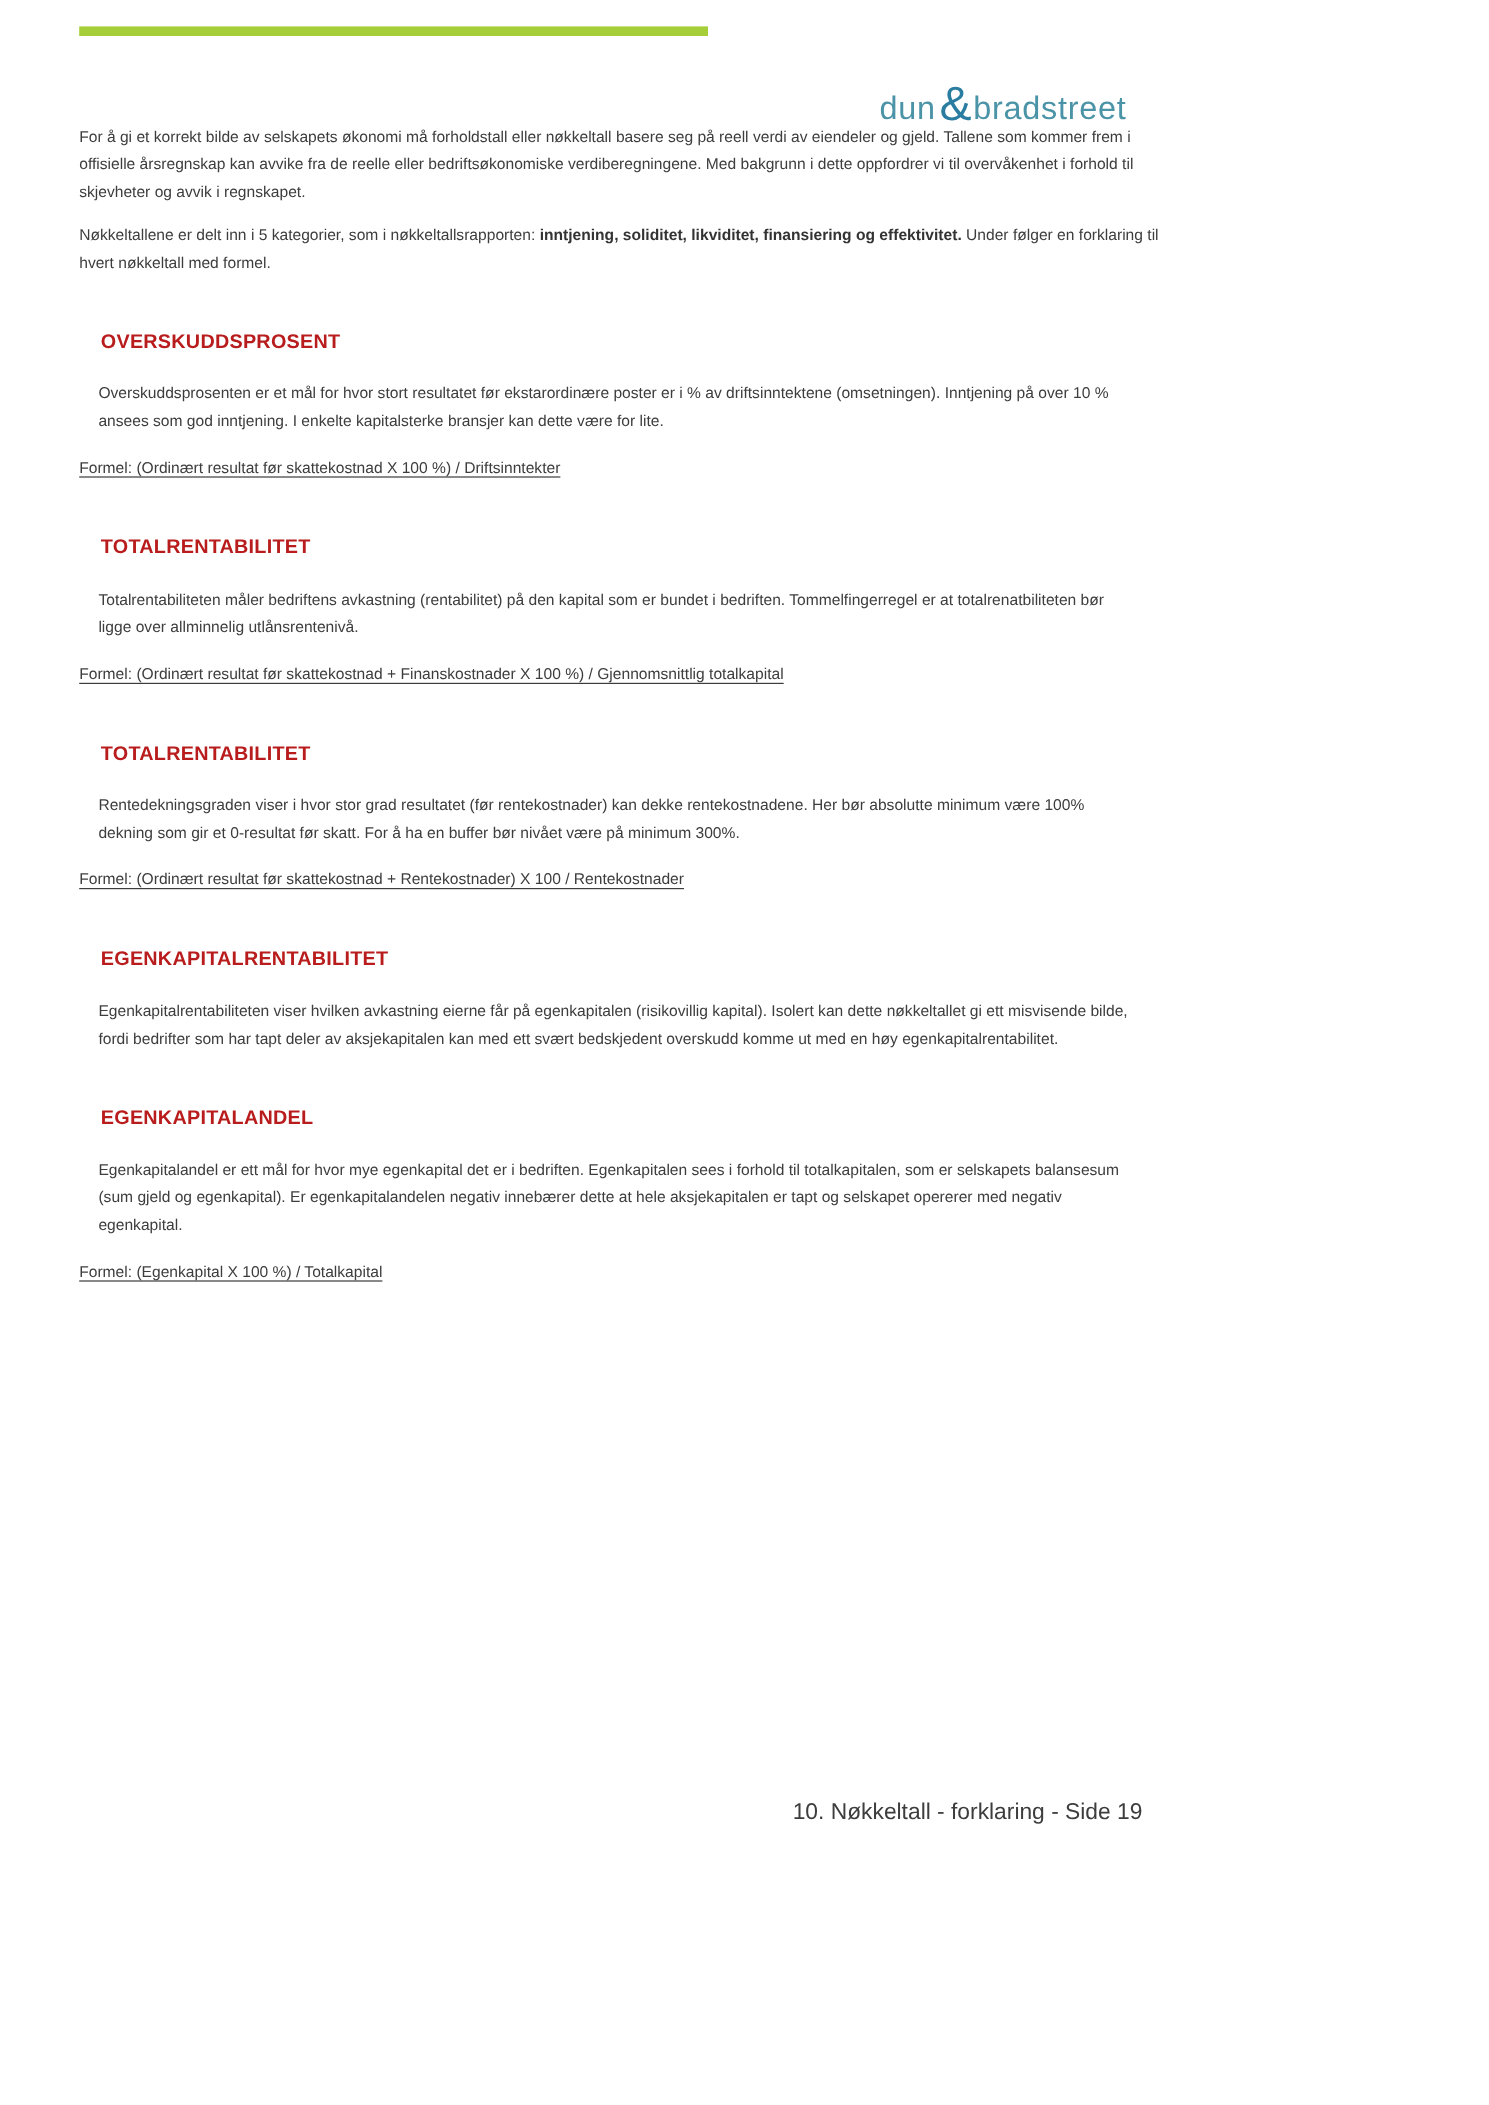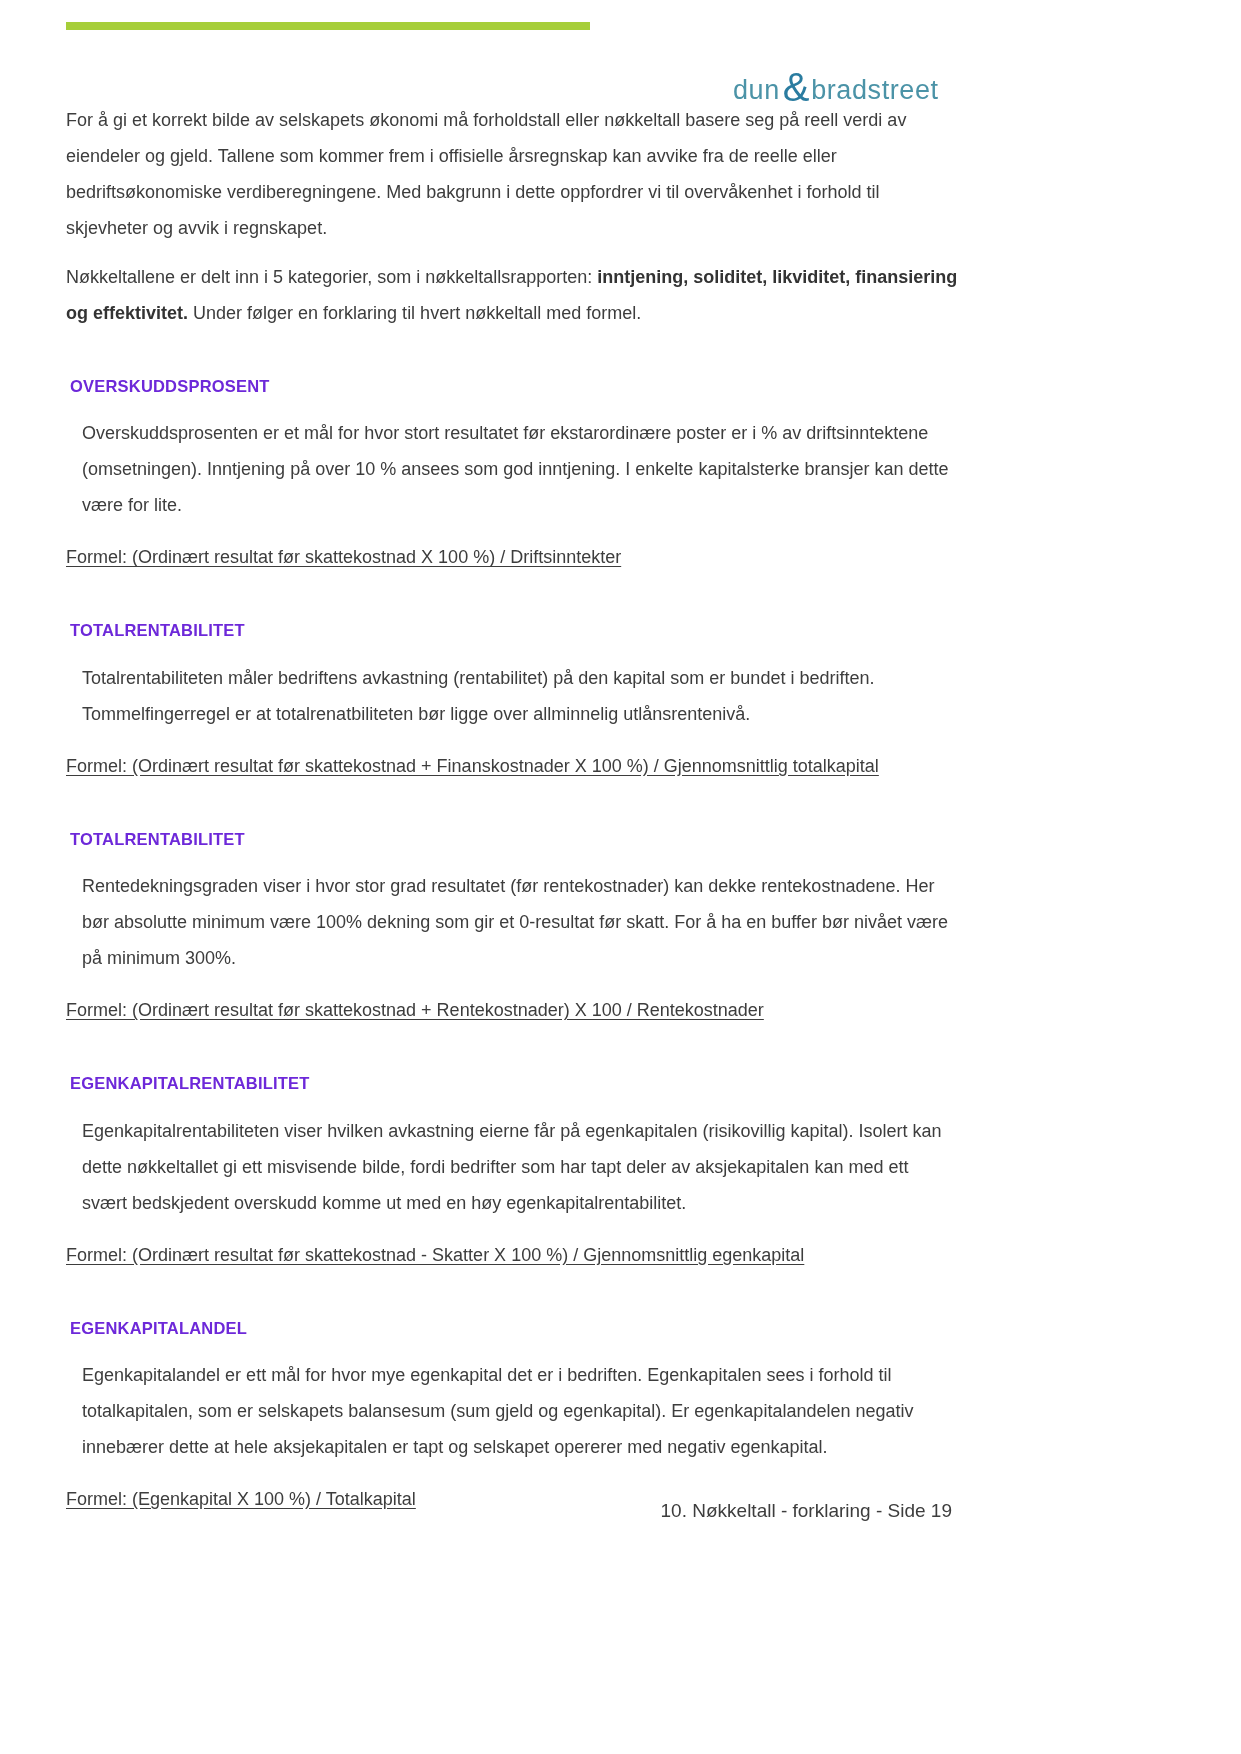--- a/index.html
+++ b/index.html
@@ -50,34 +50,34 @@
     letter-spacing: -0.5px;
     color: #1d1d1d;
   }
   .title-rule {
     width: 524px;
     height: 8px;
     background: #a6ce39;
     margin-top: 22px;
   }
   .body-text {
-    font-size: 18px;
-    line-height: 36px;
+    font-size: 13px;
+    line-height: 23px;
     color: #3d3d3d;
   }
   .intro-p1 { margin: 72px 0 0 0; }
   .intro-p2 { margin: 13px 0 0 0; }
   .intro-p2 b { color: #333333; }
   .section { margin-top: 43px; }
   .section-heading {
-    margin: 4px;
+    margin: 18px;
     font-size: 16.5px;
     line-height: 25.4px;
     font-weight: 700;
-    color: #6d28d9;
+    color: #b91c1c;
     letter-spacing: 0.2px;
   }
   .section-body { margin: 16px; }
   .section-formula {
     margin: 0;
     text-decoration: underline;
     text-underline-offset: 3px;
   }
   .footer {
     position: absolute;
@@ -123,21 +123,20 @@
 
     <div class="section">
       <h2 class="section-heading">TOTALRENTABILITET</h2>
       <p class="body-text section-body">Rentedekningsgraden viser i hvor stor grad resultatet (før rentekostnader) kan dekke rentekostnadene. Her bør absolutte minimum være 100% dekning som gir et 0-resultat før skatt. For å ha en buffer bør nivået være på minimum 300%.</p>
       <p class="body-text section-formula">Formel: (Ordinært resultat før skattekostnad + Rentekostnader) X 100 / Rentekostnader</p>
     </div>
 
     <div class="section">
       <h2 class="section-heading">EGENKAPITALRENTABILITET</h2>
       <p class="body-text section-body">Egenkapitalrentabiliteten viser hvilken avkastning eierne får på egenkapitalen (risikovillig kapital). Isolert kan dette nøkkeltallet gi ett misvisende bilde, fordi bedrifter som har tapt deler av aksjekapitalen kan med ett svært bedskjedent overskudd komme ut med en høy egenkapitalrentabilitet.</p>
-      <p class="body-text section-formula">Formel: (Ordinært resultat før skattekostnad - Skatter X 100 %) / Gjennomsnittlig egenkapital</p>
     </div>
 
     <div class="section">
       <h2 class="section-heading">EGENKAPITALANDEL</h2>
       <p class="body-text section-body">Egenkapitalandel er ett mål for hvor mye egenkapital det er i bedriften. Egenkapitalen sees i forhold til totalkapitalen, som er selskapets balansesum (sum gjeld og egenkapital). Er egenkapitalandelen negativ innebærer dette at hele aksjekapitalen er tapt og selskapet opererer med negativ egenkapital.</p>
       <p class="body-text section-formula">Formel: (Egenkapital X 100 %) / Totalkapital</p>
     </div>
 
   </div>
 

